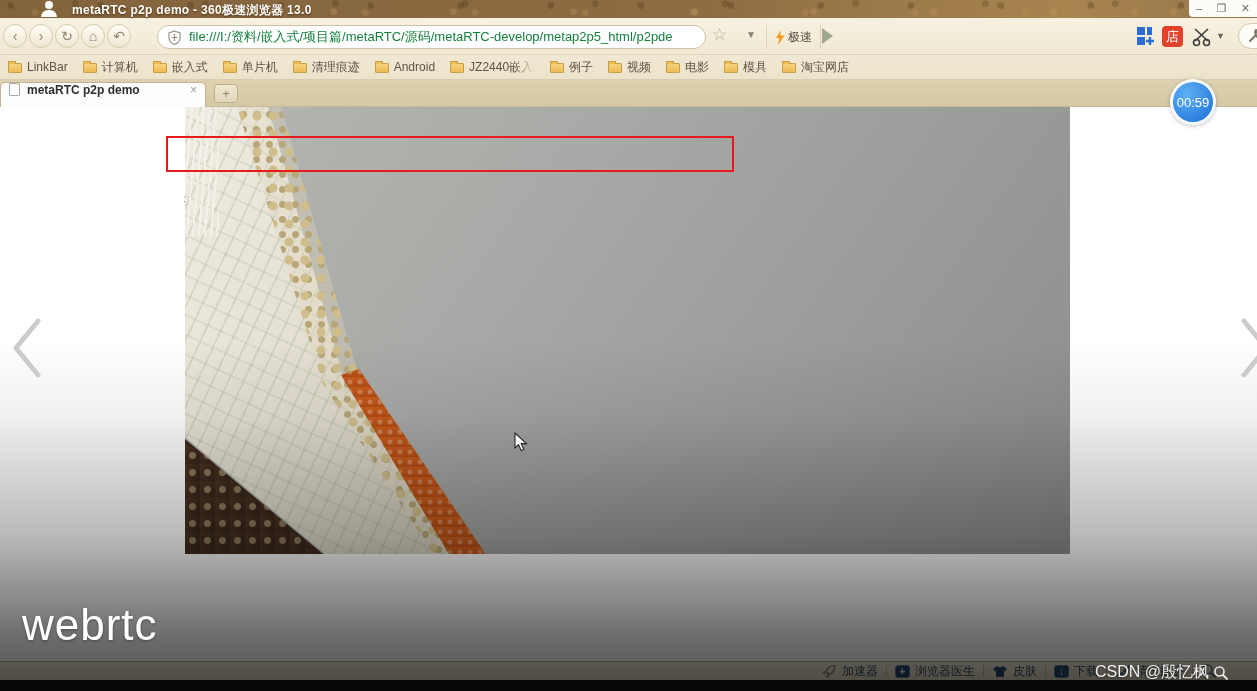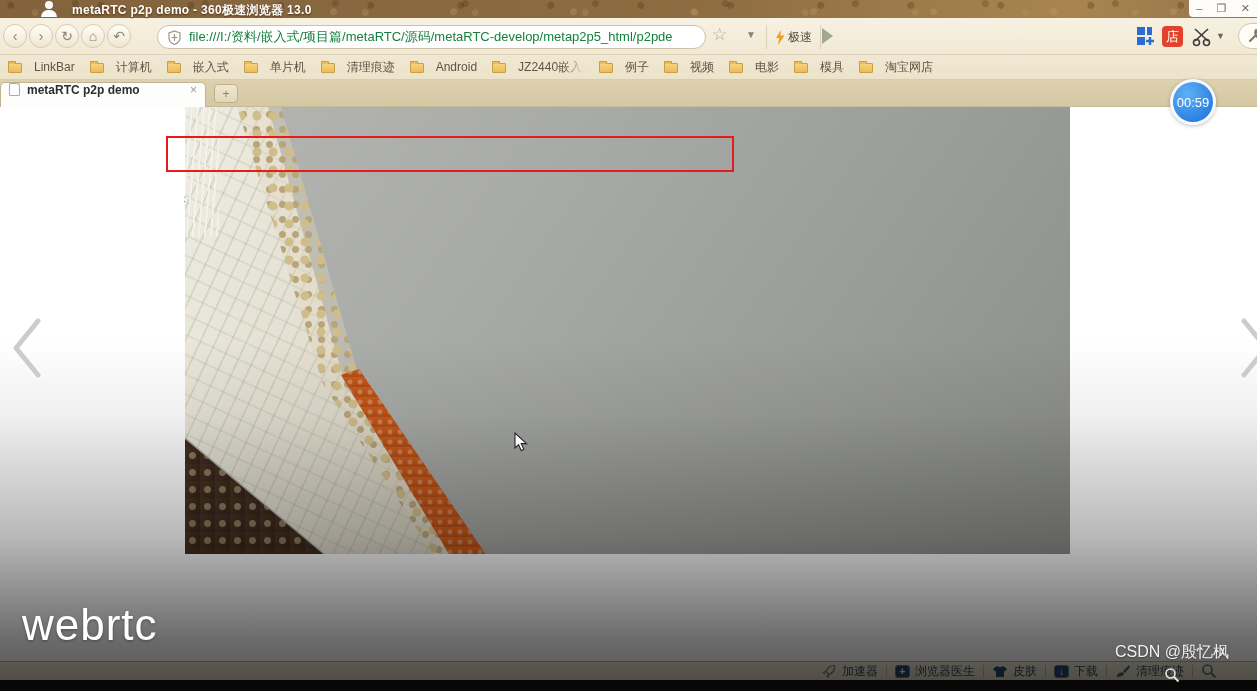--- a/index.html
+++ b/index.html
@@ -49,21 +49,21 @@
   .tool-ico{position:absolute;top:8px;}
   .shopico{left:1162px;width:21px;height:21px;background:#e2422b;color:#fff;border-radius:4px;
     font-size:13px;text-align:center;line-height:21px;}
   .wrenchpill{position:absolute;left:1238px;top:5px;width:34px;height:26px;background:#fdfcf6;
     border:1px solid #d4c9ad;border-radius:13px;display:flex;align-items:center;padding-left:7px;}
 
   
   .bookmarks{position:absolute;left:0;top:55px;width:1257px;height:25px;
     background:linear-gradient(#f0e8d3,#ece3ca);border-bottom:1px solid #d9cdaf;
     display:flex;align-items:center;padding-left:8px;gap:15px;}
-  .bm{display:flex;align-items:center;gap:12px;font-size:12px;color:#5d5545;}
+  .bm{display:flex;align-items:center;gap:5px;font-size:12px;color:#5d5545;}
   .folder{width:14px;height:10px;background:linear-gradient(#f7d27e,#eebb55);
     border:1px solid #c9a04a;border-radius:1px;position:relative;margin-top:2px;flex:none;}
   .folder::before{content:"";position:absolute;top:-3px;left:-1px;width:6px;height:2px;
     background:#eebb55;border:1px solid #c9a04a;border-bottom:none;border-radius:1px 1px 0 0;}
   .bm-fade span{display:inline-block;max-width:66px;overflow:hidden;white-space:nowrap;
     -webkit-mask-image:linear-gradient(90deg,#000 70%,transparent 100%);
     mask-image:linear-gradient(90deg,#000 70%,transparent 100%);}
 
   
   .tabbar{position:absolute;left:0;top:80px;width:1257px;height:27px;
@@ -129,21 +129,21 @@
   .chev{position:absolute;z-index:60;filter:drop-shadow(0 1px 1px rgba(255,255,255,.9));}
   .chev-left{left:8px;top:316px;}
   .chev-right{left:1238px;top:316px;}
   .timer{position:absolute;left:1170px;top:79px;width:46px;height:46px;border-radius:50%;
     background:radial-gradient(circle at 35% 30%,#5fb0f5,#2e82e0 70%,#2470cc);
     border:3px solid rgba(255,255,255,.95);box-shadow:0 1px 4px rgba(0,0,0,.25);
     color:#fff;font-size:13px;display:flex;align-items:center;justify-content:center;z-index:60;}
   .video-title{position:absolute;left:22px;top:600px;color:#fff;font-size:44px;font-weight:300;
     letter-spacing:1px;z-index:60;text-shadow:0 1px 3px rgba(0,0,0,.35);}
   .watermark{position:absolute;right:28px;bottom:8px;color:rgba(255,255,255,.92);font-size:16px;
-    z-index:70;display:flex;align-items:center;gap:4px;text-shadow:0 1px 2px rgba(0,0,0,.4);flex-direction:column;}
+    z-index:70;display:flex;align-items:center;gap:4px;text-shadow:0 1px 2px rgba(0,0,0,.4);}
   .cursor{position:absolute;left:514px;top:432px;z-index:65;}
 
   
   .statusbar{position:absolute;left:0;top:661px;width:1257px;height:19px;
     background:linear-gradient(#f2ebd9,#e9e0c8);border-top:1px solid #bdb296;
     display:flex;align-items:center;justify-content:flex-end;padding-right:40px;gap:8px;
     font-size:12px;color:#33475a;}
   .sb-item{display:flex;align-items:center;gap:5px;}
   .sb-sep{width:1px;height:12px;background:#c2b89d;}
   .sb-box{width:15px;height:13px;background:#24486e;border:1px solid #5d7da0;border-radius:3px;

